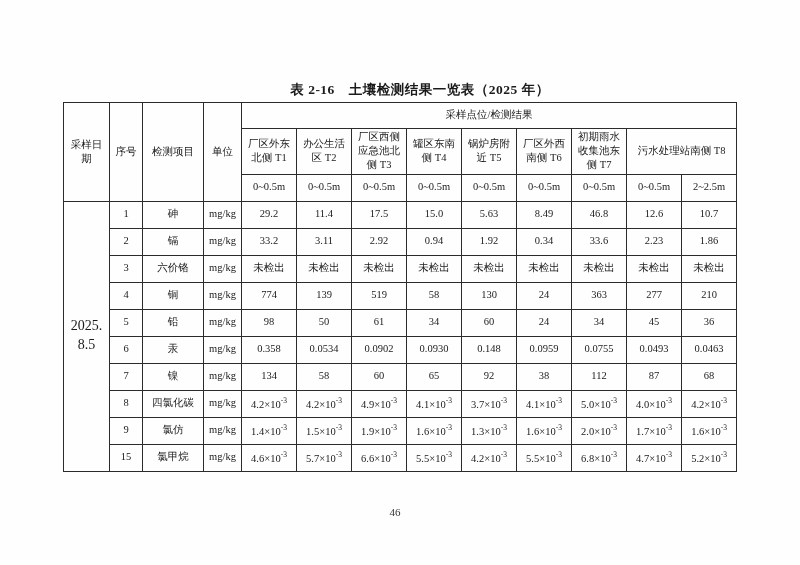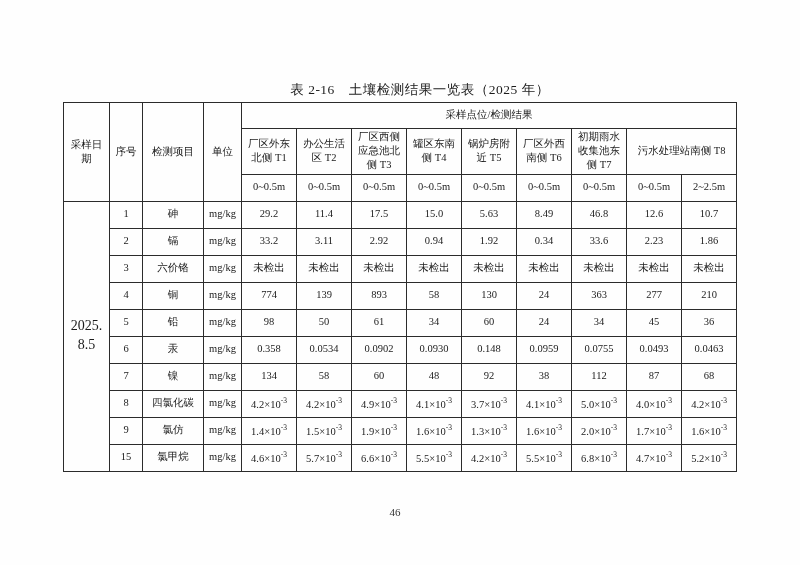--- a/index.html
+++ b/index.html
@@ -11,21 +11,21 @@
     position: relative;
     overflow: hidden;
   }
   .page { position: absolute; inset: 0; background: #fefefe; }
 
   .doc-title {
     position: absolute;
     top: 81px; left: 0; right: 0;
     text-align: center;
     font-size: 13.5px;
-    font-weight: normal;
+    font-weight: bold;
     letter-spacing: 0.5px;
     white-space: pre;
     padding-left: 40px;
   }
 
   table.soil {
     position: absolute;
     left: 63px; top: 102px;
     width: 673px;
     border-collapse: collapse;
@@ -154,21 +154,21 @@
           <td>未检出</td>
           <td>未检出</td>
           <td>未检出</td>
         </tr>
         <tr>
           <td>4</td>
           <td>铜</td>
           <td>mg/kg</td>
           <td>774</td>
           <td>139</td>
-          <td>893</td>
+          <td>519</td>
           <td>58</td>
           <td>130</td>
           <td>24</td>
           <td>363</td>
           <td>277</td>
           <td>210</td>
         </tr>
         <tr>
           <td>5</td>
           <td>铅</td>
@@ -197,21 +197,21 @@
           <td>0.0493</td>
           <td>0.0463</td>
         </tr>
         <tr>
           <td>7</td>
           <td>镍</td>
           <td>mg/kg</td>
           <td>134</td>
           <td>58</td>
           <td>60</td>
-          <td>48</td>
+          <td>65</td>
           <td>92</td>
           <td>38</td>
           <td>112</td>
           <td>87</td>
           <td>68</td>
         </tr>
         <tr>
           <td>8</td>
           <td>四氯化碳</td>
           <td>mg/kg</td>

